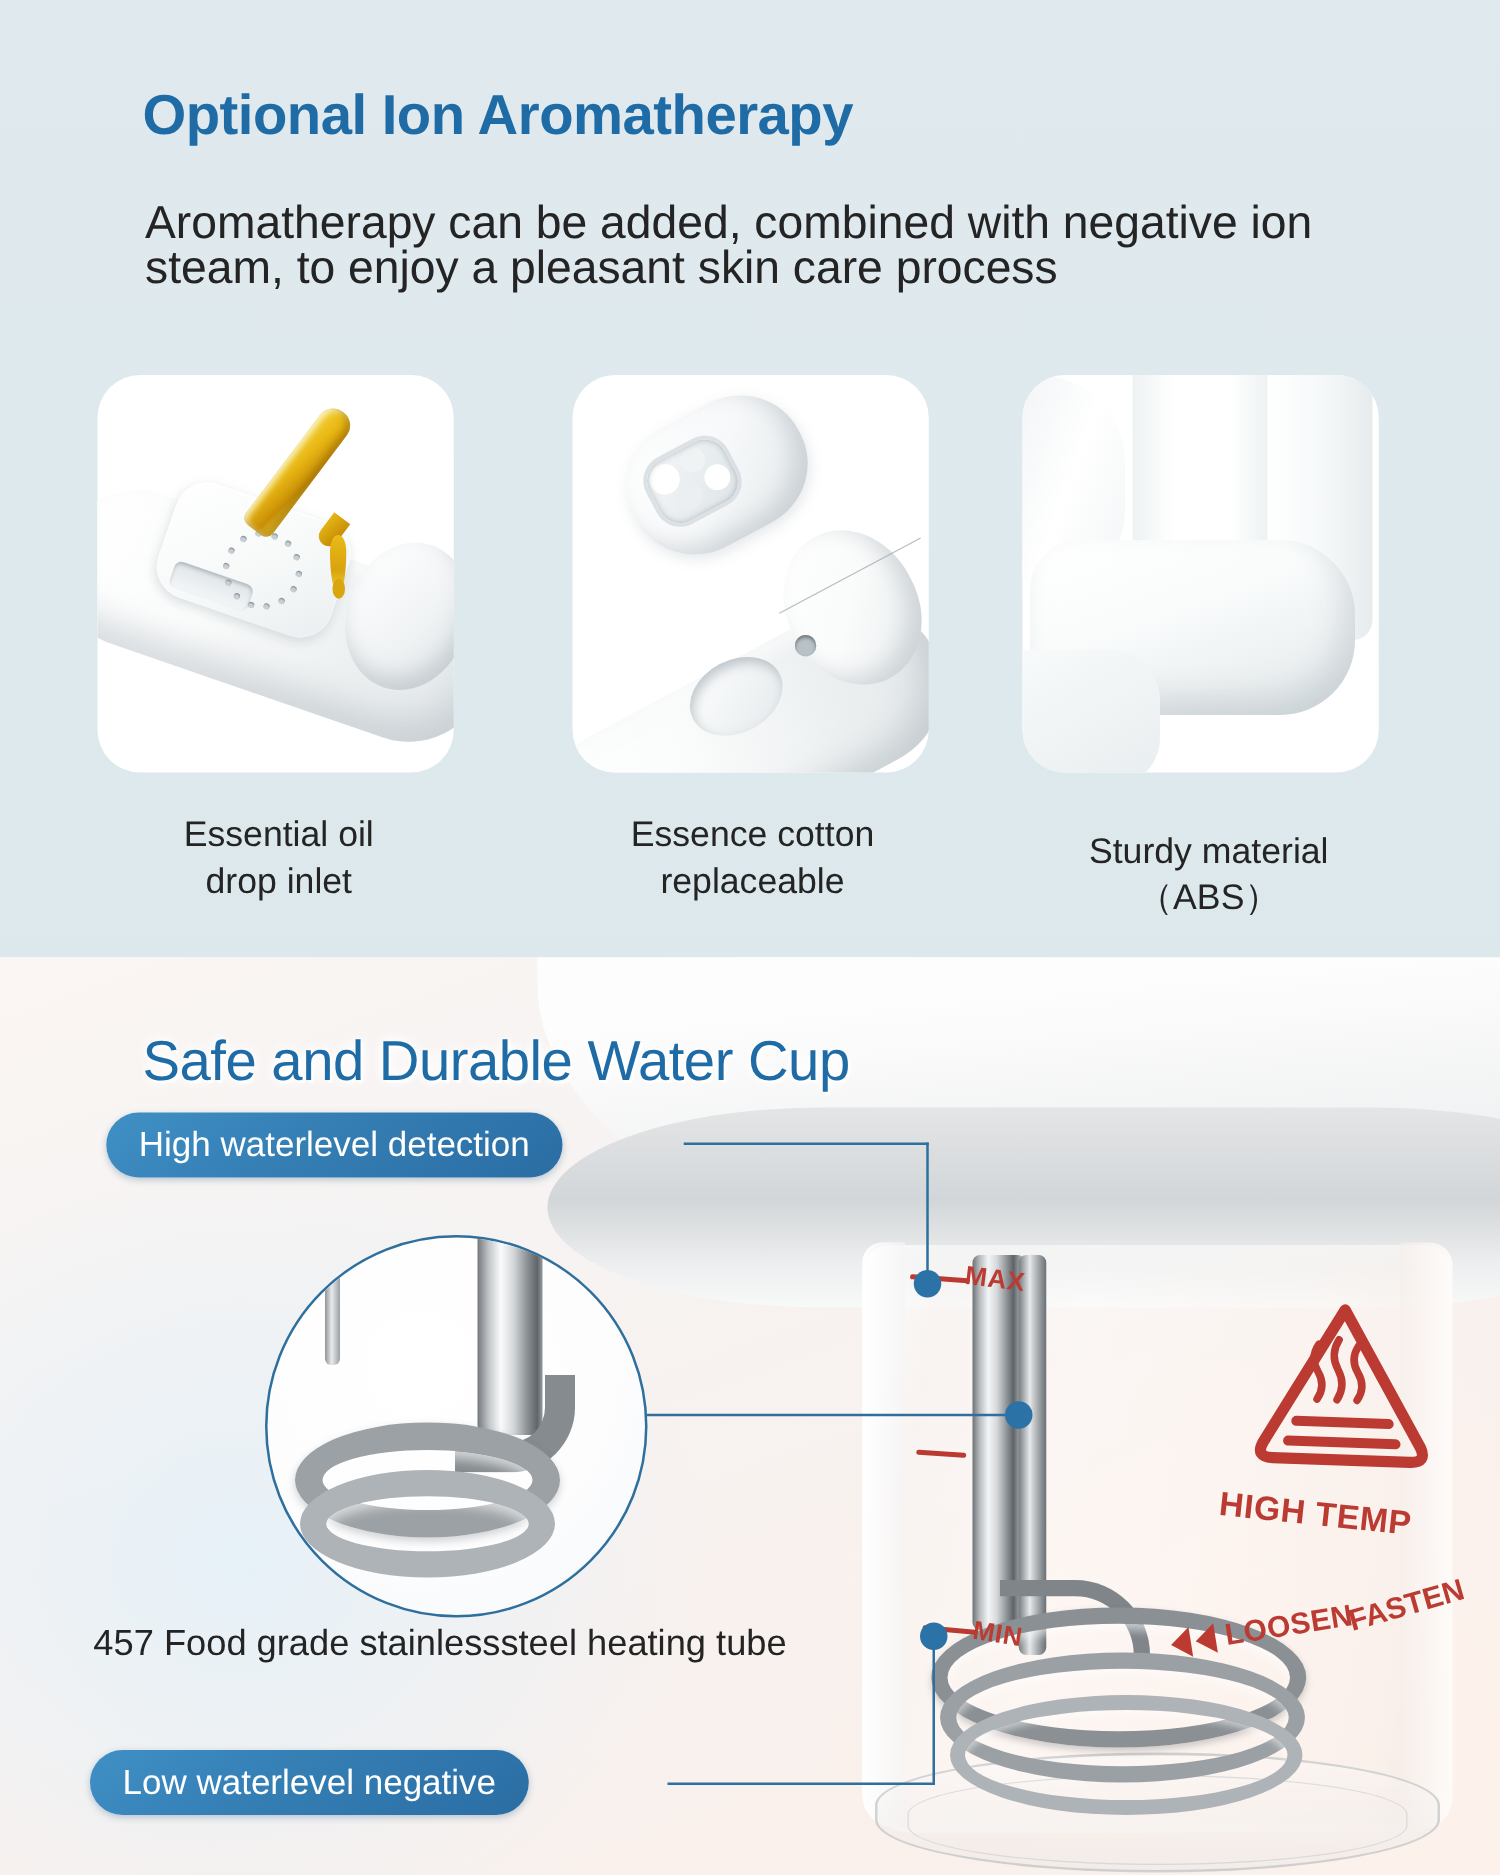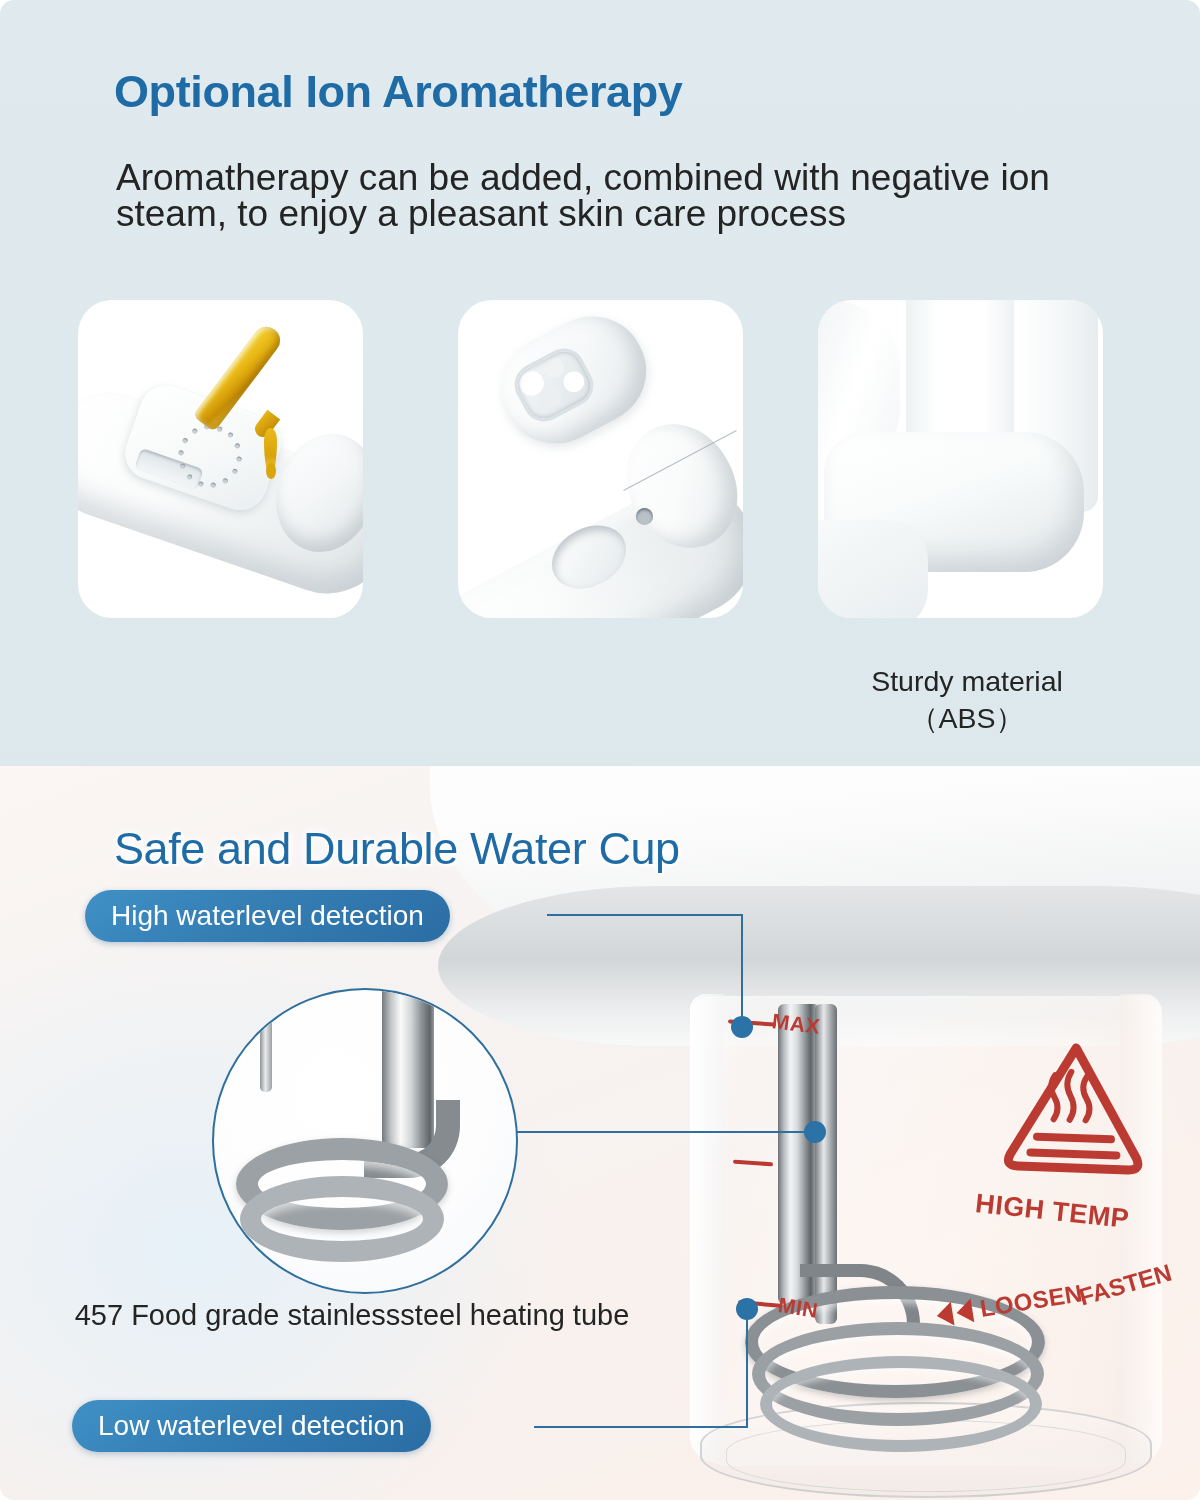--- a/index.html
+++ b/index.html
@@ -2,21 +2,21 @@
 <html><head>
 <meta charset="utf-8">
 <style>
   * { box-sizing: border-box; margin: 0; padding: 0; }
   html, body {
     width: 1200px; height: 1500px;
     font-family: "Liberation Sans", sans-serif;
     overflow: hidden;
     background: #ffffff;
   }
-  #page { position: relative; width: 1200px; height: 1500px; overflow: hidden; border-radius: 14px; }
+  #page { position: relative; width: 1200px; height: 1500px; overflow: hidden; }
 
   
   .sec-aroma {
     position: absolute; left: 0; top: 0; width: 1200px; height: 766px;
     background: linear-gradient(180deg,#dfe9ee 0%, #dee9ed 72%, #dce8ec 100%);
   }
   .h1-aroma {
     position: absolute; left: 114px; top: 66px;
     font-size: 45px; font-weight: bold; letter-spacing: -0.4px;
     color: #1f6ba6; white-space: nowrap;
@@ -453,20 +453,22 @@
         <div class="tile-inner">
           <div class="t3-col"></div>
           <div class="t3-col2"></div>
           <div class="t3-left"></div>
           <div class="t3-arm"></div>
           <div class="t3-bot"></div>
         </div>
       </div>
     </div>
 
+    <div class="caption c1">Essential oil<br>drop inlet</div>
+    <div class="caption c2">Essence cotton<br>replaceable</div>
     <div class="caption c3">Sturdy material<br>（ABS）</div>
   </section>
 
   <section class="sec-cup">
 
     <div class="dev-neck"></div>
     <div class="dev-dome"></div>
     <div class="dev-dome-shadow"></div>
 
     <div class="cup"></div>
@@ -525,18 +527,18 @@
     <div class="dot dot-h"></div>
 
     <div class="ln ln-m1"></div>
     <div class="dot dot-m"></div>
 
     <div class="ln ln-l1"></div>
     <div class="ln ln-l2"></div>
     <div class="dot dot-l"></div>
 
     <div class="pill p-high">High waterlevel detection</div>
-    <div class="pill p-low">Low waterlevel detection</div>
+    <div class="pill p-low">Low waterlevel negative</div>
 
     <div class="cap-tube">457 Food grade stainlesssteel heating tube</div>
   </section>
 
 </div>
 
 </body></html>

